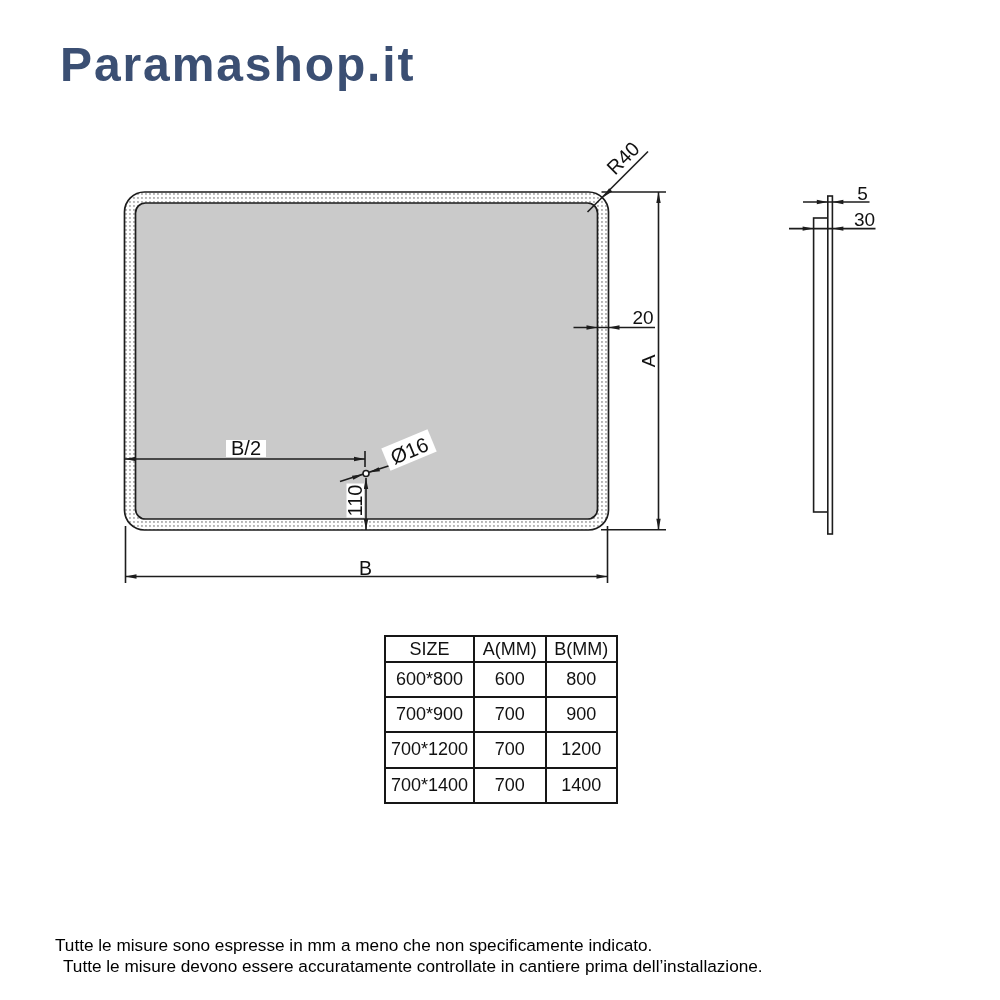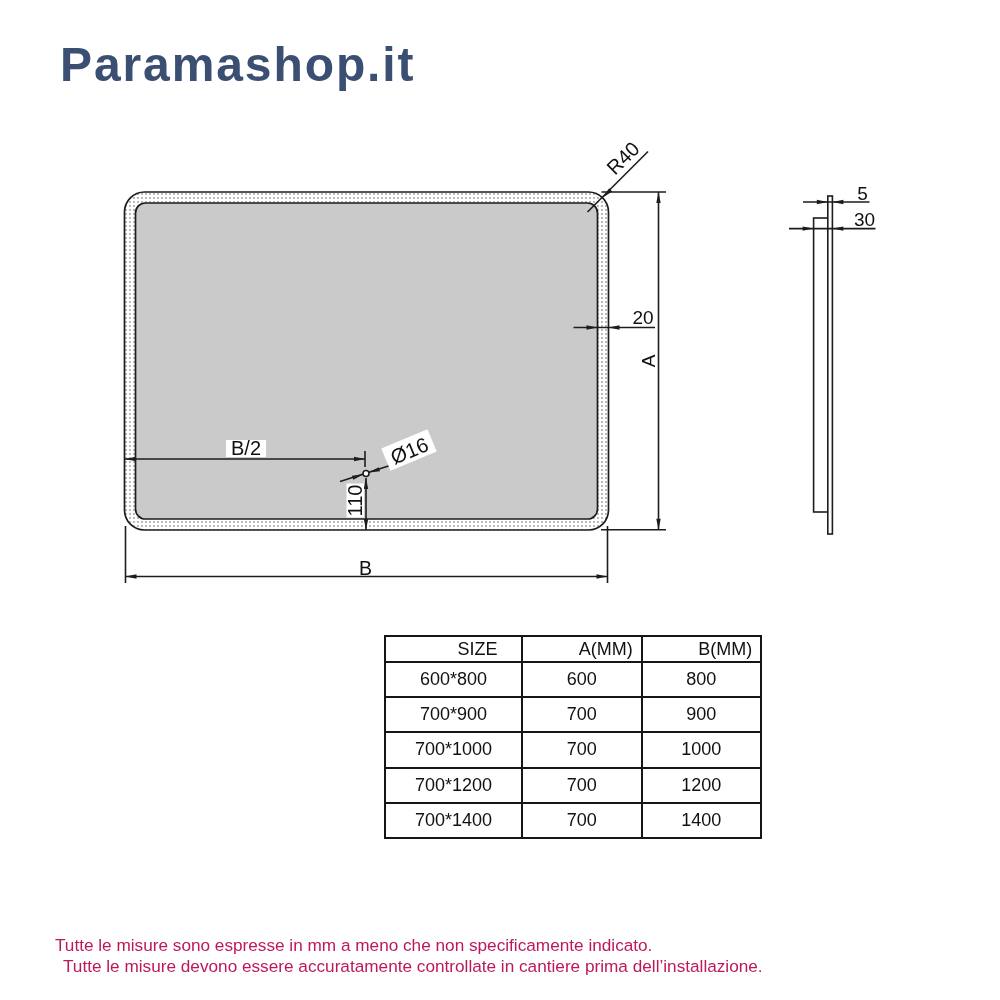--- a/index.html
+++ b/index.html
@@ -4,23 +4,23 @@
 <style>
   html,body{margin:0;padding:0;}
   body{width:1000px;height:1000px;background:#ffffff;font-family:"Liberation Sans",sans-serif;position:relative;overflow:hidden;}
   #logo{position:absolute;left:60px;top:40.5px;font-size:48px;font-weight:bold;color:#3b4f73;letter-spacing:1.9px;line-height:1;}
   #tablewrap{position:absolute;left:384px;top:635px;}
   table{border-collapse:collapse;}
   td,th{border:2px solid #161616;font-weight:normal;text-align:center;vertical-align:middle;font-size:18px;color:#111;padding:0;}
   .c1{width:87px;}
   .c2{width:69.5px;border-radius:10px;}
   .c3{width:69.5px;border-radius:10px;}
-  tr.hdr td{height:24px;padding-left:48px;}
+  tr.hdr td{height:24px;}
   tr.row td{height:33.2px;}
-  #note1,#note2{position:absolute;left:55px;font-size:17.2px;color:#be185d;}
+  #note1,#note2{position:absolute;left:55px;font-size:17.2px;color:#000000;}
   #note1{top:934.5px;}
   #note2{top:955.5px;margin-left:8px;}
 </style>
 </head>
 <body>
 <div id="logo">Paramashop.it</div>
 <svg width="1000" height="1000" viewBox="0 0 1000 1000" style="position:absolute;left:0;top:0;">
   <defs>
     <pattern id="stip" width="4" height="4" patternUnits="userSpaceOnUse">
       <rect width="4" height="4" fill="#ffffff"></rect>
@@ -106,25 +106,20 @@
           <td>600*800</td>
           <td>600</td>
           <td>800</td>
         </tr>
   <tr class="row">
           <td>700*900</td>
           <td>700</td>
           <td>900</td>
         </tr>
   <tr class="row">
-          <td>700*1000</td>
-          <td>700</td>
-          <td>1000</td>
-        </tr>
-  <tr class="row">
           <td>700*1200</td>
           <td>700</td>
           <td>1200</td>
         </tr>
   <tr class="row">
           <td>700*1400</td>
           <td>700</td>
           <td>1400</td>
         </tr>
 </tbody>

